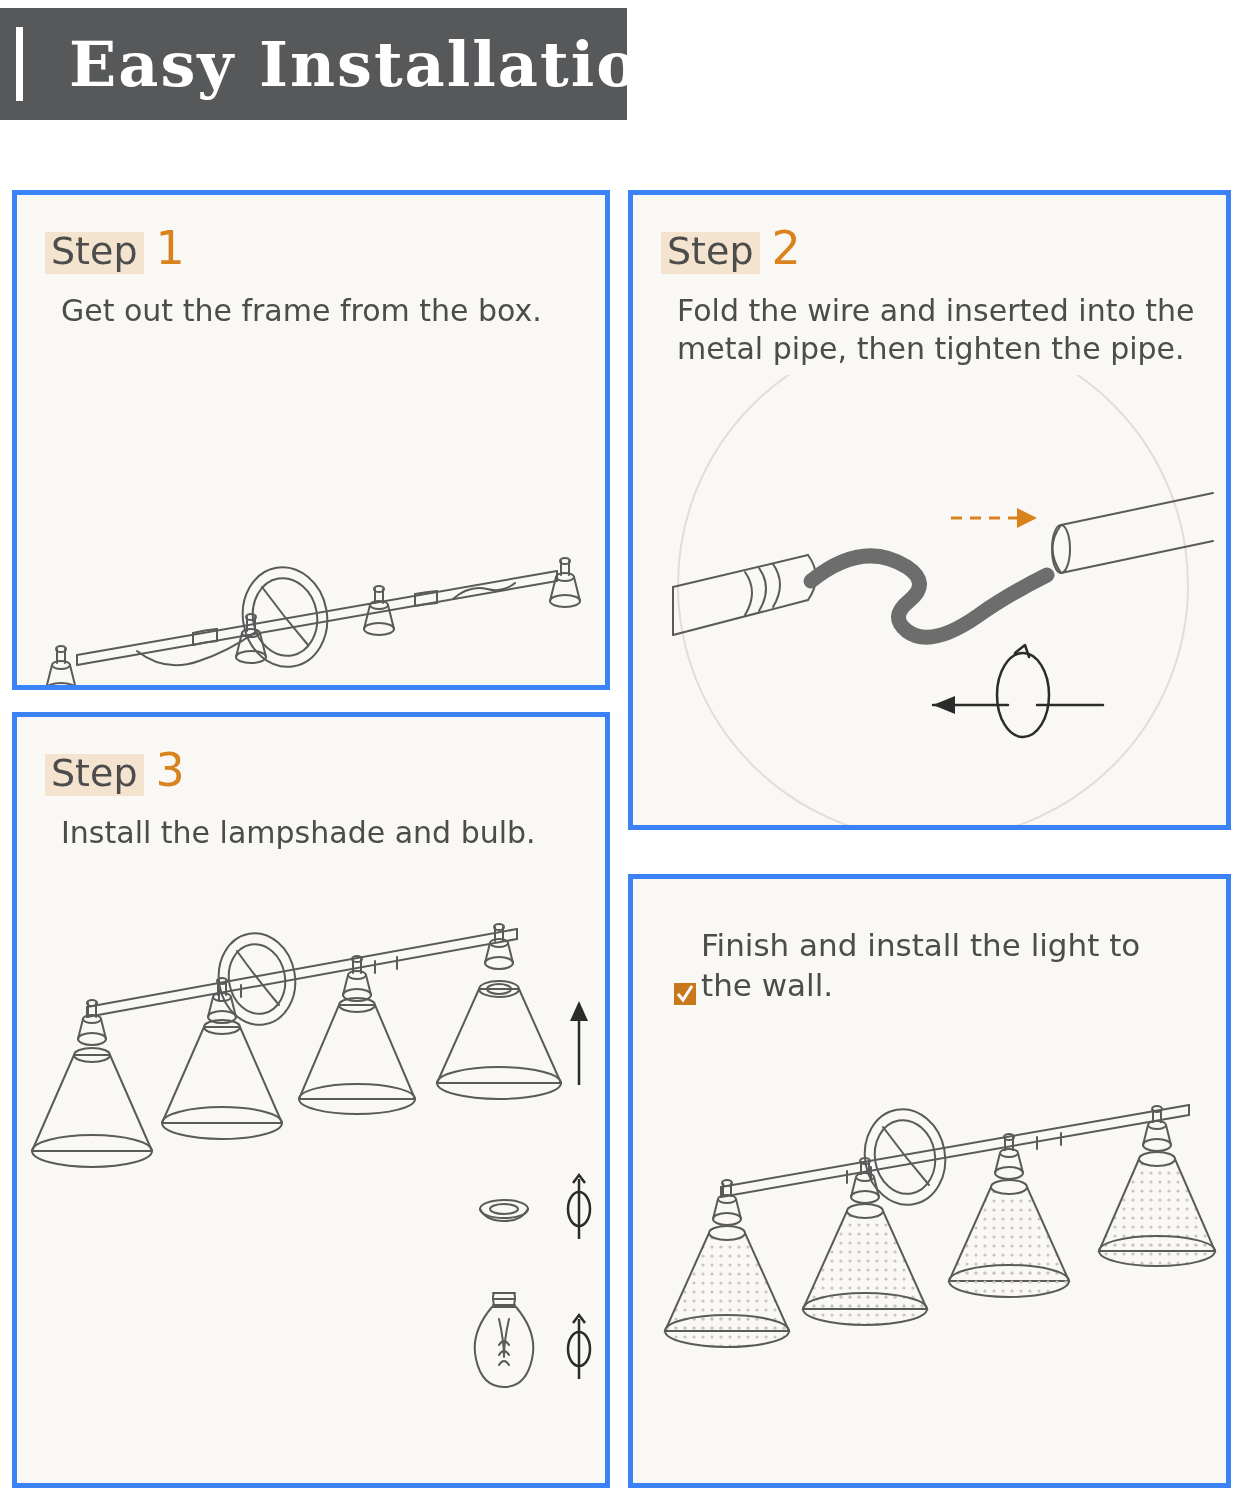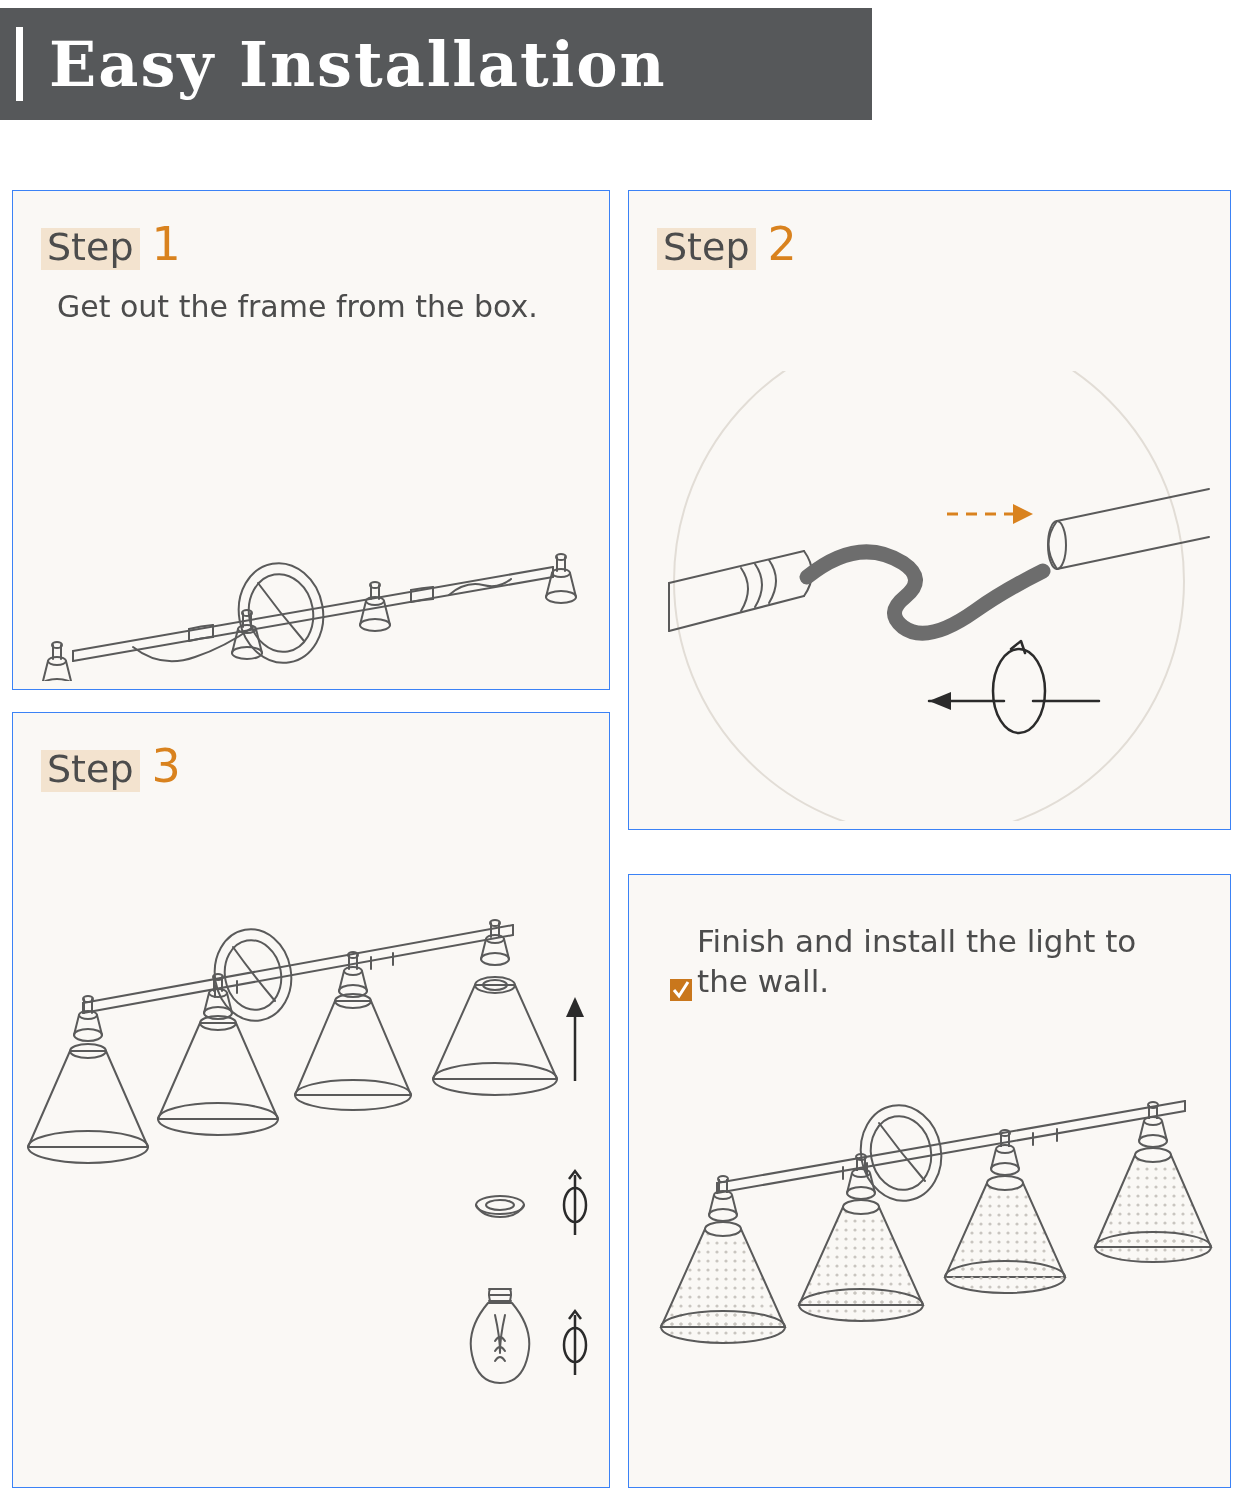--- a/index.html
+++ b/index.html
@@ -13,25 +13,26 @@
     font-family: "DejaVu Sans", sans-serif;
     position: relative;
     overflow: hidden;
   }
 
   
   .header {
     position: absolute;
     left: 0;
     top: 8px;
-    width: 872px;
+    width: 627px;
     height: 112px;
     background: #56585a;
     display: flex;
     align-items: center;
+    gap: 20px;
   }
   .header-bar {
     width: 7px;
     height: 74px;
     background: #ffffff;
     margin-left: 16px;
     flex: none;
   }
   .header-title {
     color: #ffffff;
@@ -40,21 +41,21 @@
     font-weight: bold;
     letter-spacing: 2px;
     margin-left: 26px;
     white-space: nowrap;
   }
 
   
   .panel {
     position: absolute;
     background: #faf8f5;
-    border: 1px solid #3b82f6;
+    border: 5px solid #3b82f6;
     box-sizing: border-box;
   }
   #panel-step1 { left: 12px;  top: 190px;  width: 598px; height: 500px; }
   #panel-step2 { left: 628px; top: 190px;  width: 603px; height: 640px; }
   #panel-step3 { left: 12px;  top: 712px;  width: 598px; height: 776px; }
   #panel-finish{ left: 628px; top: 874px;  width: 603px; height: 614px; }
 
   .step-label {
     display: flex;
     align-items: baseline;
@@ -174,20 +175,21 @@
       </g>
     </svg>
   </div>
 </div>
 
 <div class="panel" id="panel-step2">
   <div class="step-label">
     <span class="step-word">Step</span>
     <span class="step-num">2</span>
   </div>
+  <div class="step-desc">Fold the wire and inserted into the metal pipe, then tighten the pipe.</div>
 
   <div class="art" style="top:180px;">
     <svg width="603" height="450" viewBox="0 0 603 450">
 
       <circle cx="300" cy="210" r="255" fill="none" stroke="#e2ddd6" stroke-width="2"></circle>
       <g fill="none" stroke="#5a5a5a" stroke-width="2" stroke-linecap="round" stroke-linejoin="round">
 
         <path d="M40 260 L175 225"></path>
         <path d="M40 212 L175 180"></path>
         <path d="M40 212 L40 260"></path>
@@ -220,20 +222,21 @@
       </g>
     </svg>
   </div>
 </div>
 
 <div class="panel" id="panel-step3">
   <div class="step-label">
     <span class="step-word">Step</span>
     <span class="step-num">3</span>
   </div>
+  <div class="step-desc">Install the lampshade and bulb.</div>
 
   <div class="art" style="top:180px;">
     <svg width="598" height="580" viewBox="0 0 598 580">
       <g fill="none" stroke="#5a5a5a" stroke-width="2" stroke-linecap="round" stroke-linejoin="round">
 
         <line x1="70" y1="120" x2="500" y2="42"></line>
         <line x1="70" y1="110" x2="500" y2="32"></line>
         <line x1="70" y1="110" x2="70" y2="120"></line>
         <line x1="500" y1="32" x2="500" y2="42"></line>
         <path d="M202 92 l0 12 M224 88 l0 12"></path>

